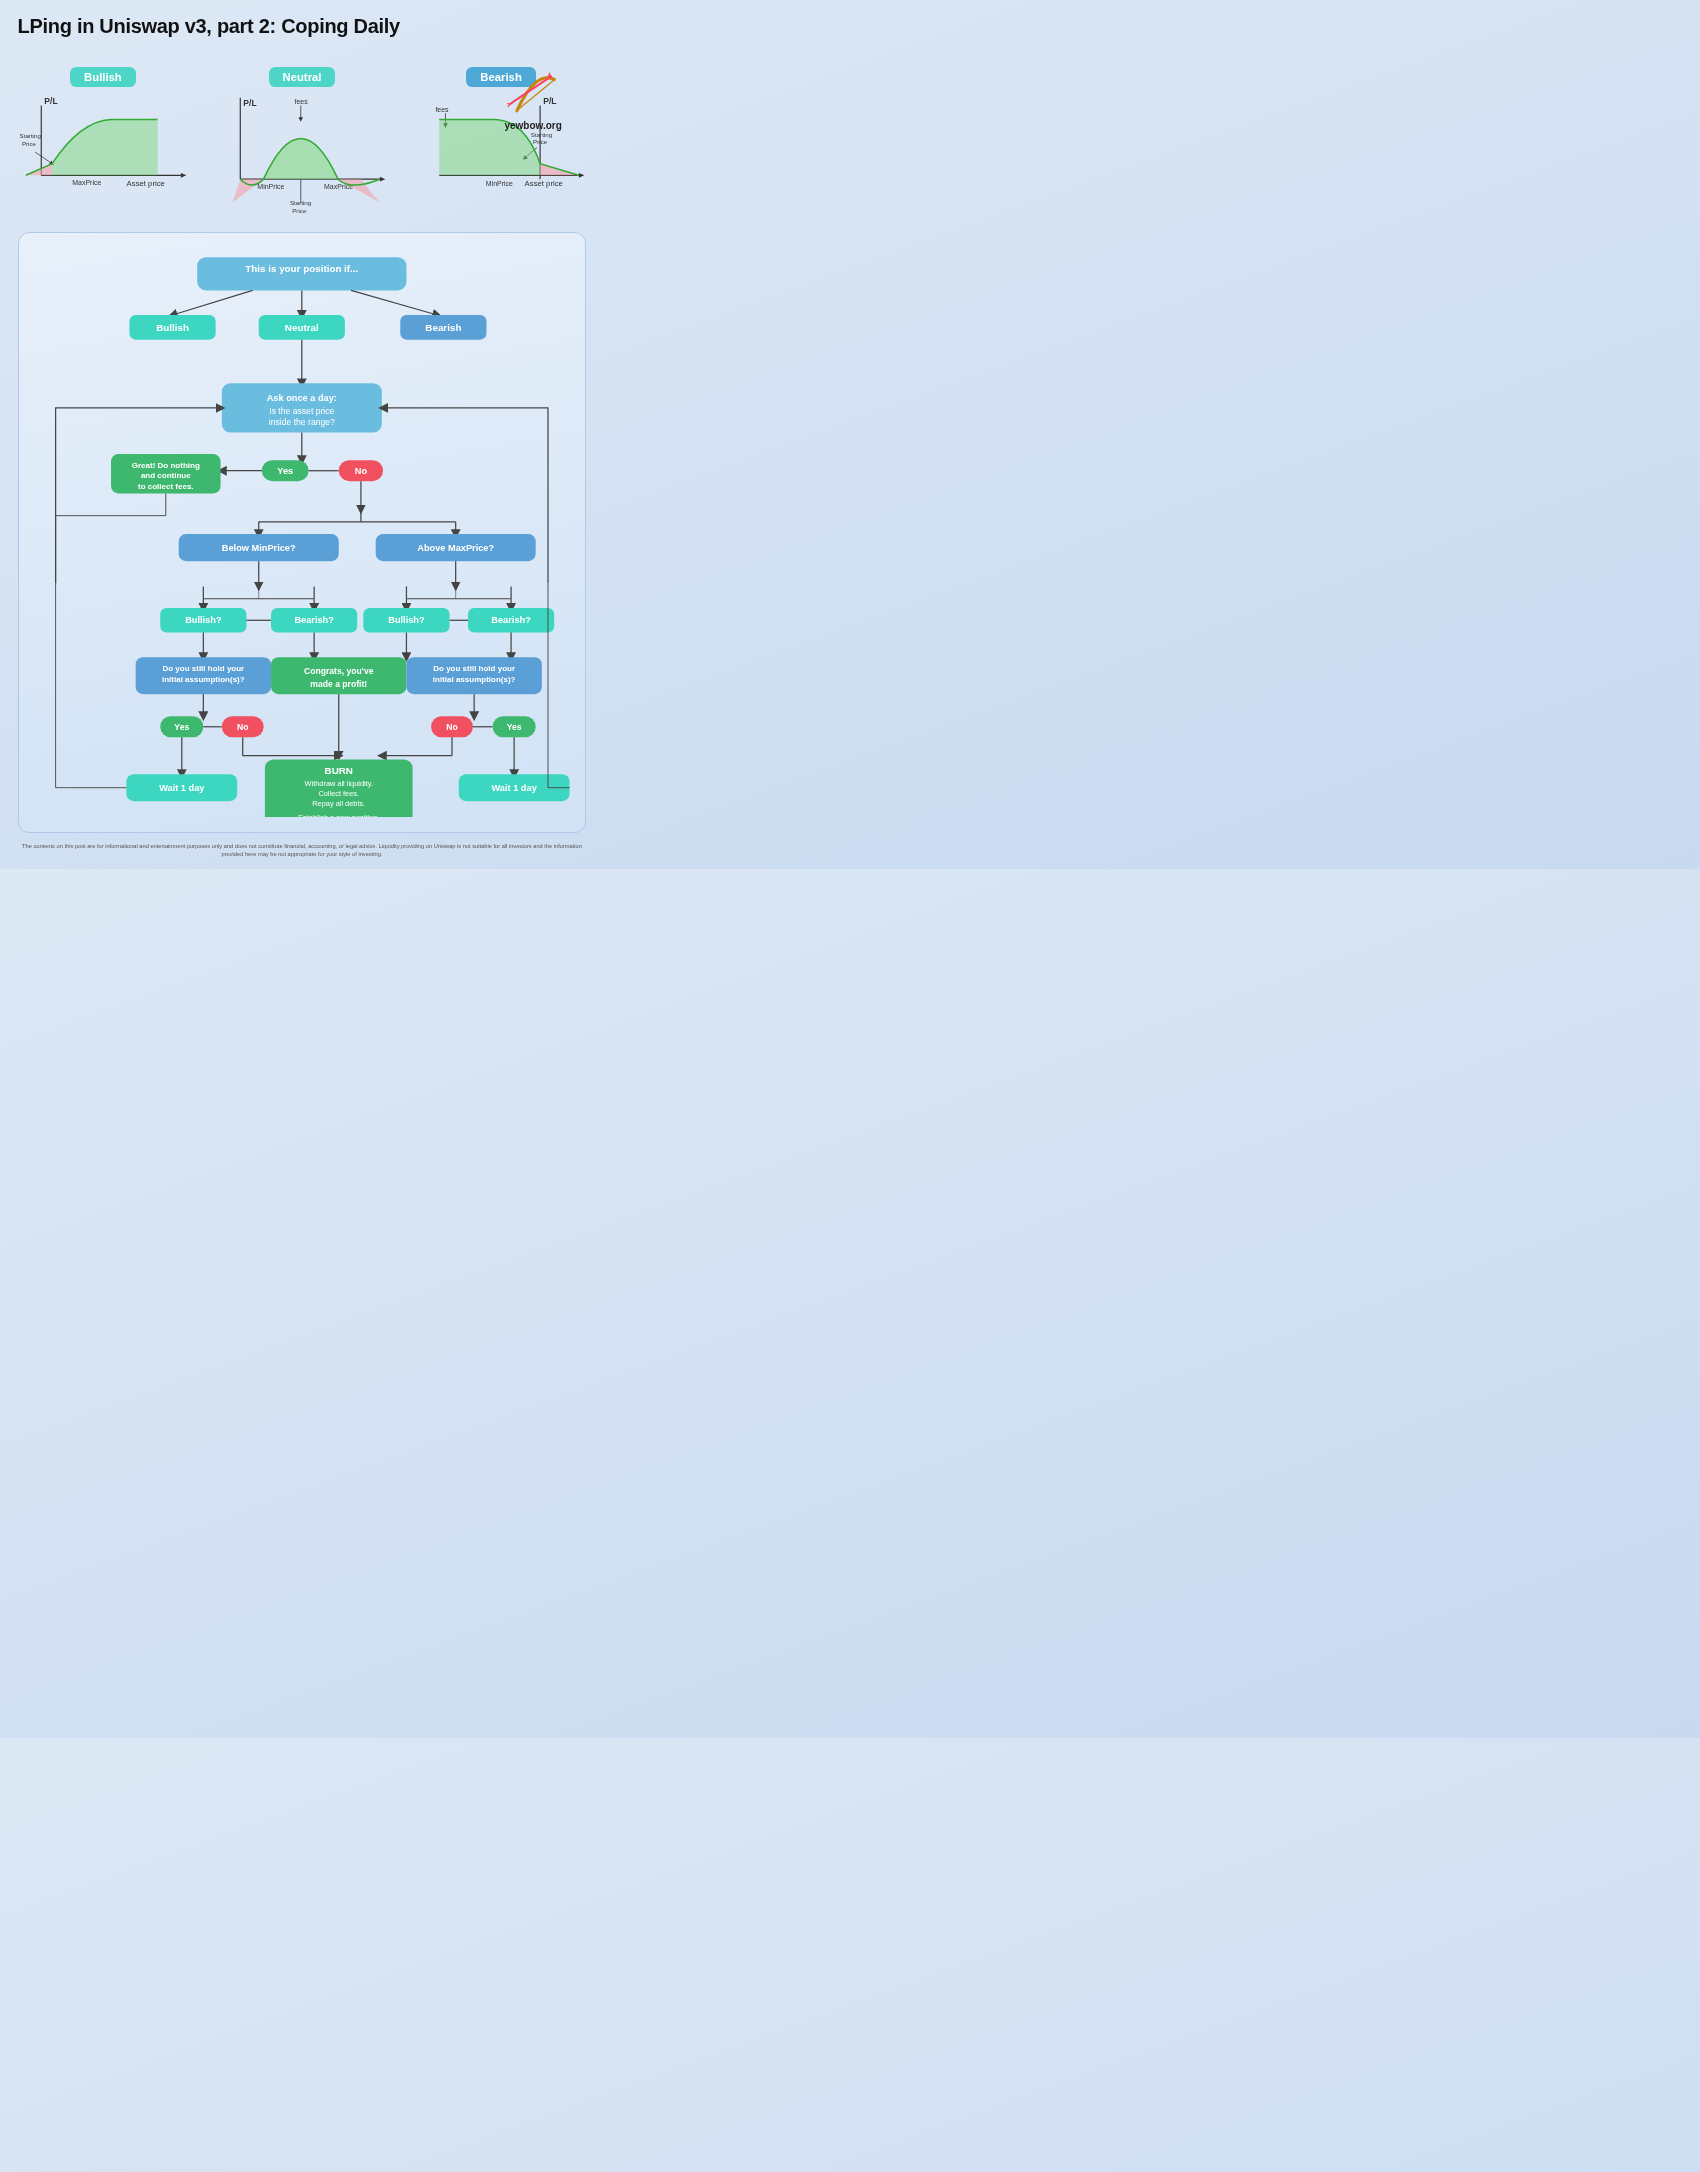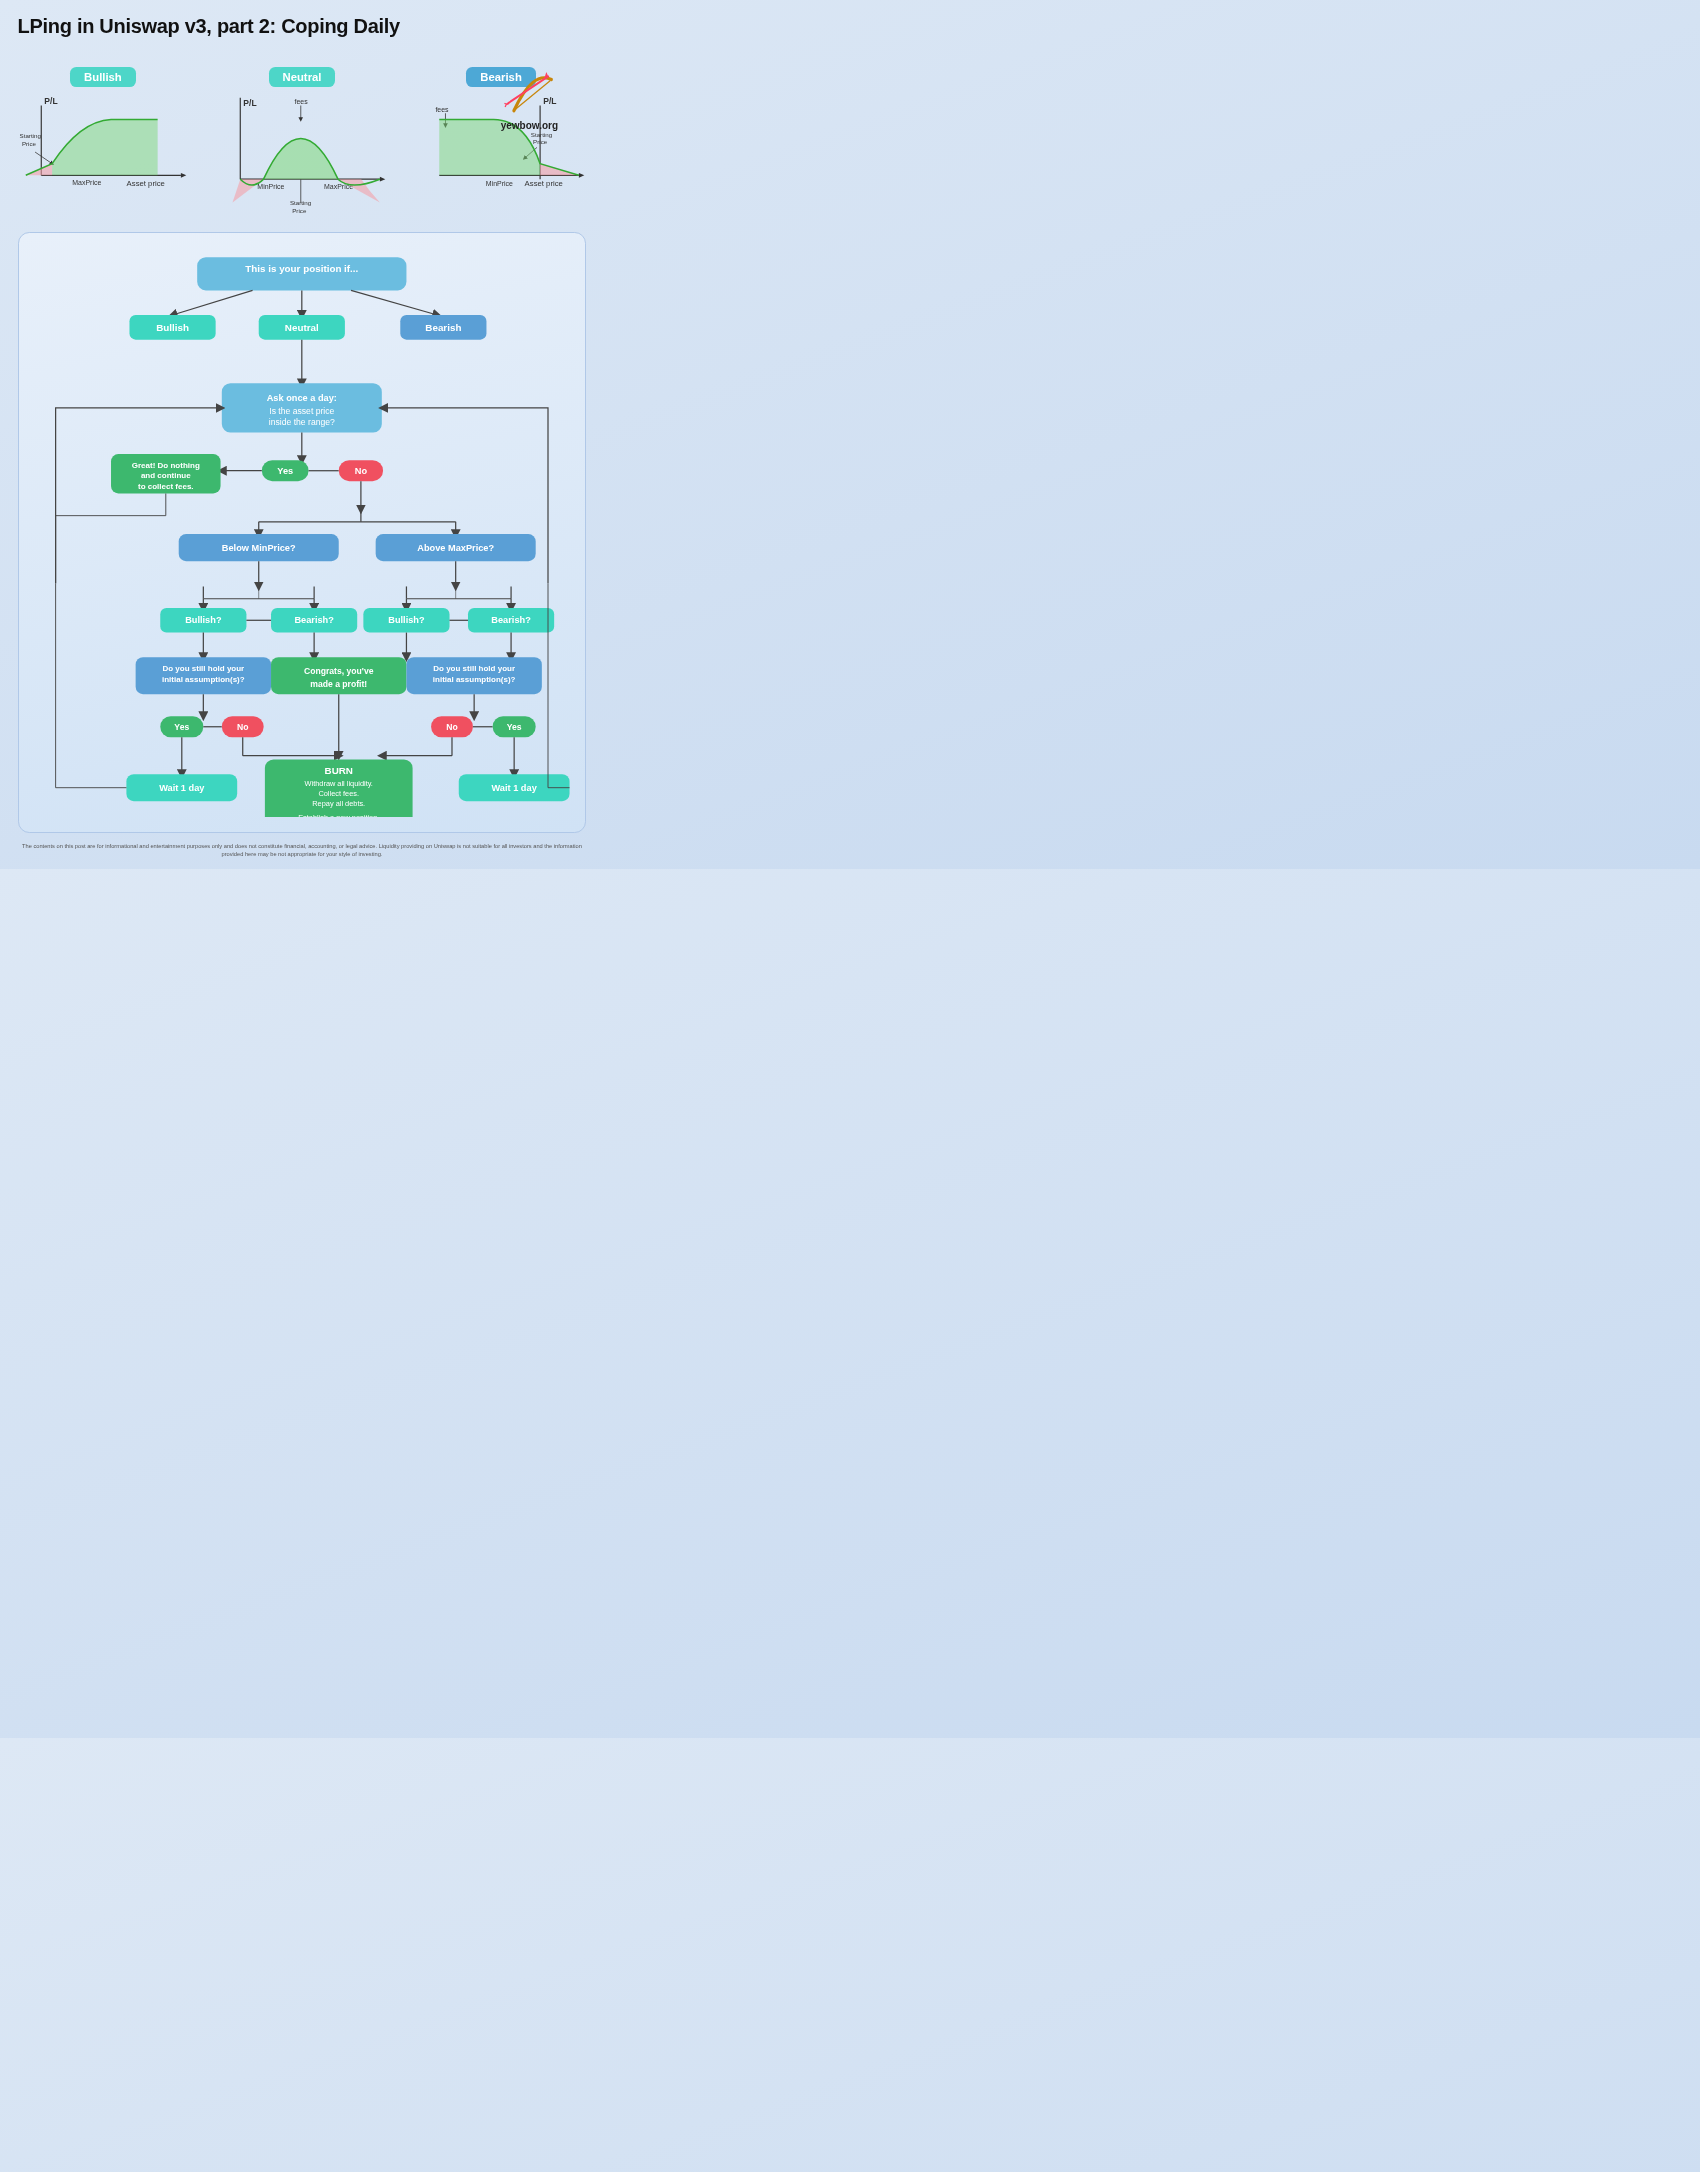--- a/index.html
+++ b/index.html
@@ -42,25 +42,24 @@
       margin-bottom: 3.8px;
     }
     .chart-label-badge.bearish { background: #4da8d6; }
     .chart-label-badge.neutral { background: #4dd6c8; }
     .chart-label-badge.bullish { background: #4dd6c8; }
     .chart-svg-wrap { width: 100%; }
 
     
     .logo-area {
       position: absolute;
-      right: 16px;
+      right: 0;
       top: 0;
       display: flex;
       flex-direction: column;
-      align-items: center;
       width: 82px;
     }
     .logo-text {
       font-size: 10px;
       font-weight: 700;
       color: #222;
       margin-top: 2.5px;
     }
 
     

